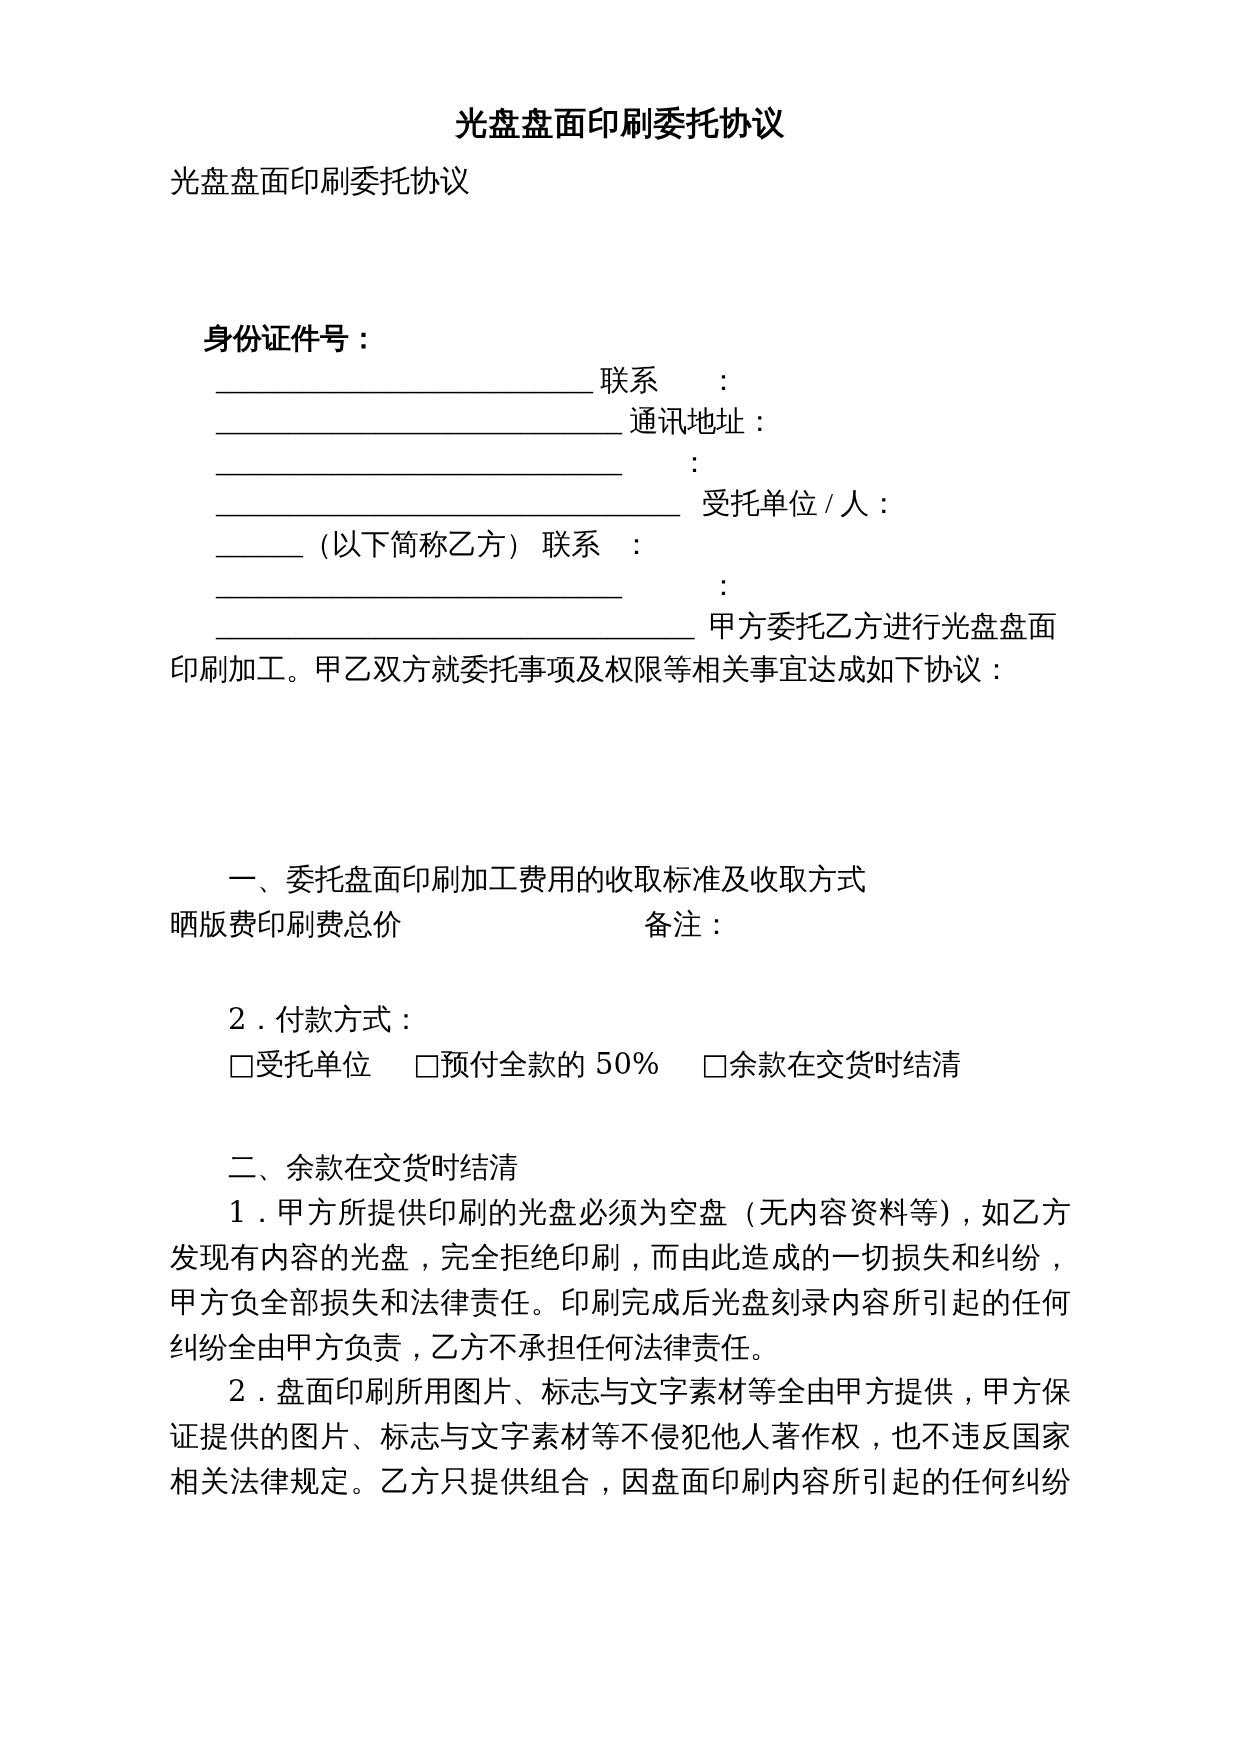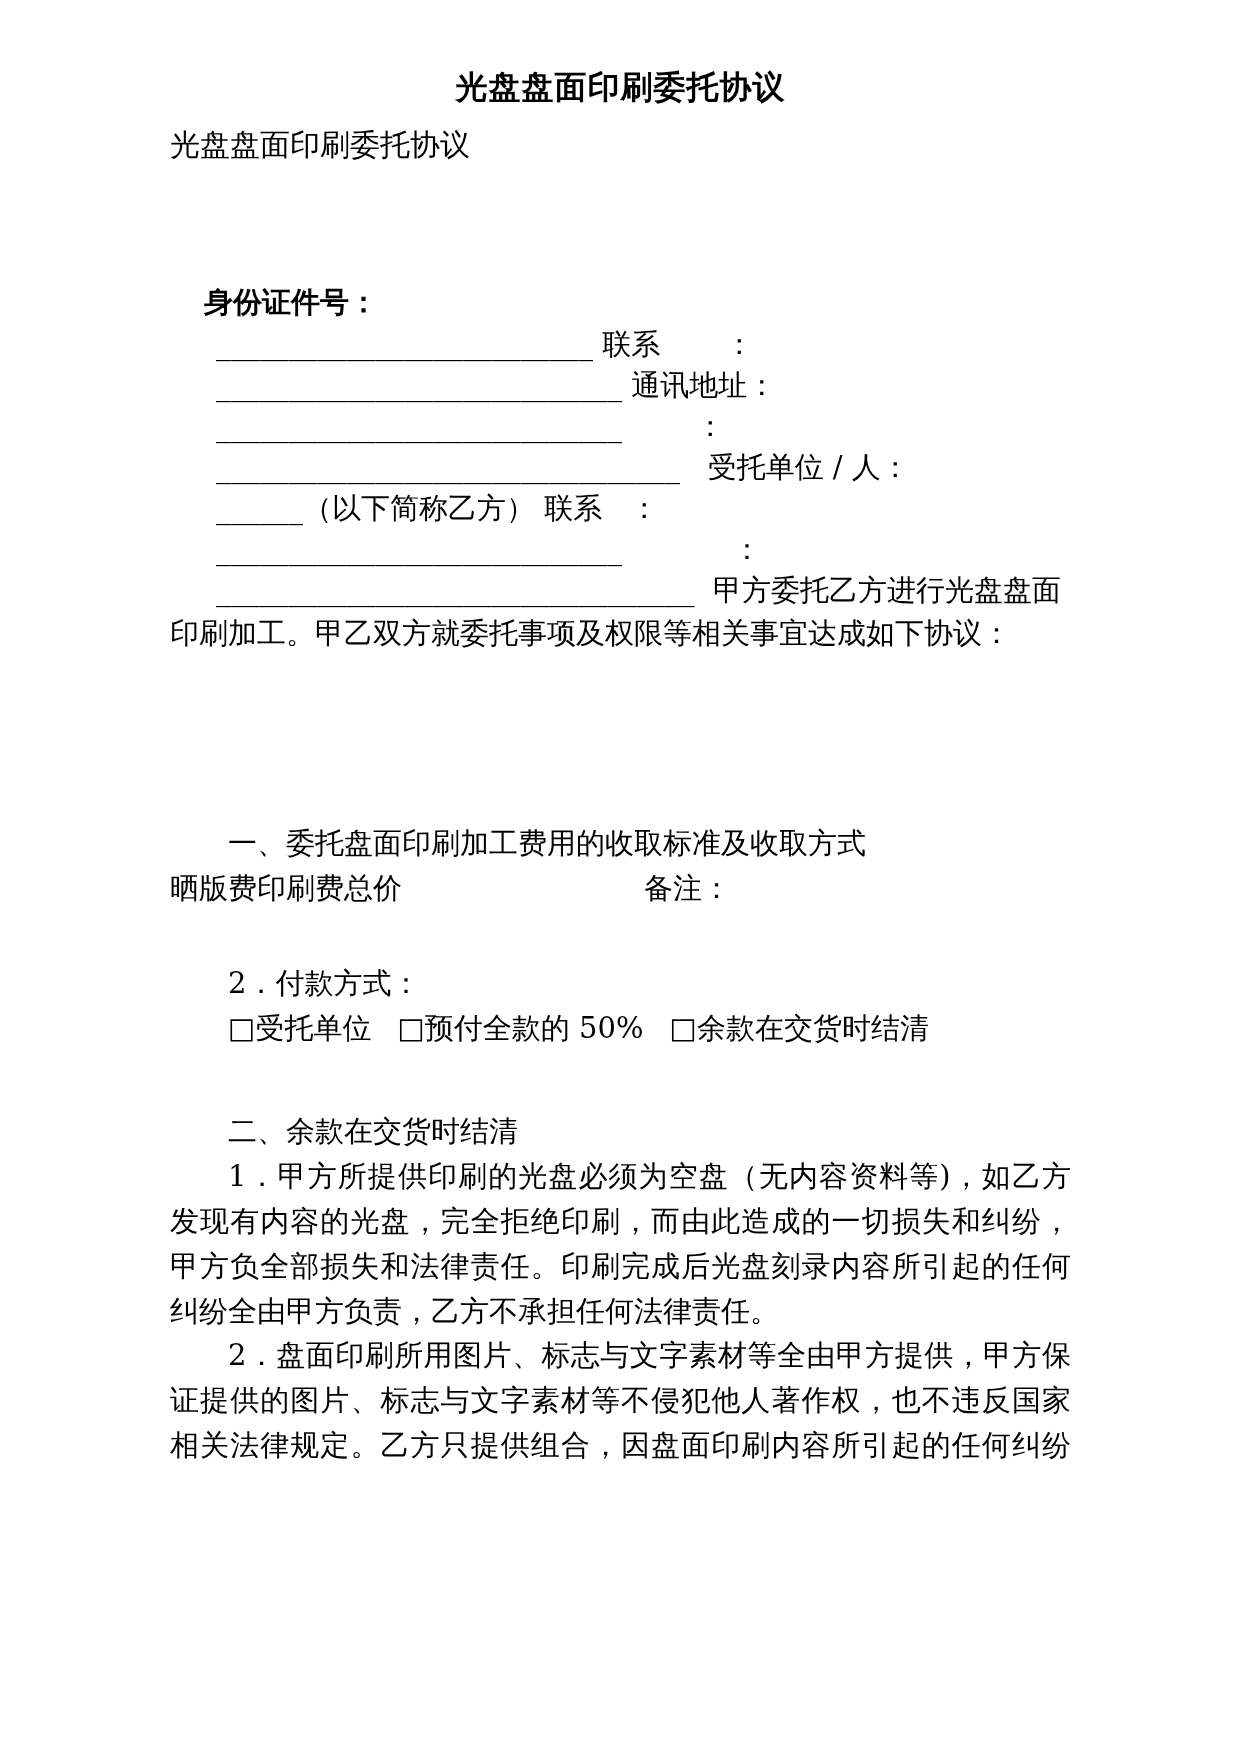--- a/index.html
+++ b/index.html
@@ -4,40 +4,40 @@
 <style>
   html,body { margin:0; padding:0; background:#e8e8e8; }
   .page {
     position:relative;
     width:1241px; height:1754px;
     margin:0 auto;
     background:#ffffff;
     color:#000000;
     font-family:"DejaVu Serif","Liberation Serif",serif;
     box-sizing:border-box;
-    padding:64px 170px 0 170px;
+    padding:100px 170px 0 170px;
     overflow:hidden;
   }
   .line { font-size:29px; line-height:45px; white-space:pre; }
   .title {
     font-size:32px; line-height:46px; font-weight:bold;
     text-align:center; letter-spacing:1px;
   }
   .subtitle { font-size:30px; line-height:46px; margin-top:12px; }
   .sp1 { height:112px; }
   .sp2 { height:166px; }
   .sp3 { height:50px; }
   .sp4 { height:58px; }
   .id-line { line-height:44px; padding-left:34px;font-weight:bold; }
-  .fill { line-height:41px; padding-left:46px; }
+  .fill { line-height:41px; padding-left:46px;font-family:Liberation Serif, serif; }
   .cont { line-height:44px; white-space:normal; }
   .ind2 { text-indent:58px; }
   .j { white-space:normal; text-align:justify; text-align-last:justify; }
   .remark { margin-left:242px;margin-top:26px; }
-  .opt-gap { margin-left:26px; }
+  .opt-gap { margin-left:42px; }
 </style>
 </head>
 <body>
 
 <div class="page">
 
   <div class="title">光盘盘面印刷委托协议</div>
 
   <div class="subtitle">光盘盘面印刷委托协议</div>
 

